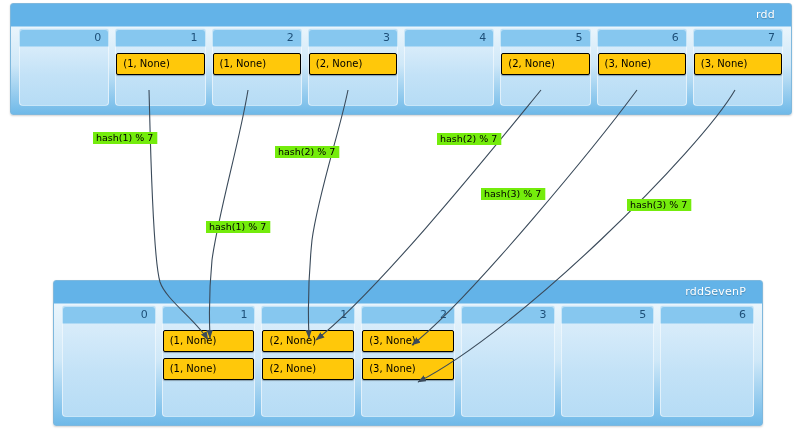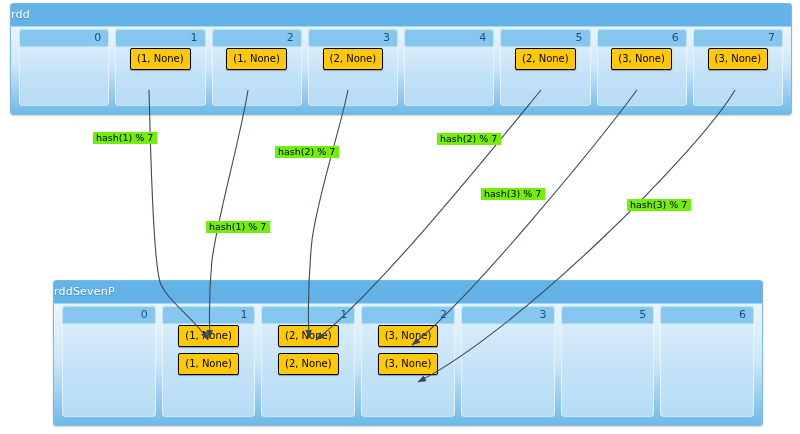--- a/index.html
+++ b/index.html
@@ -5,32 +5,32 @@
   html,body{margin:0;padding:0;background:#ffffff;}
   body{width:800px;height:434px;overflow:hidden;
        font-family:"DejaVu Sans","Liberation Sans",sans-serif;}
   #stage{position:relative;width:800px;height:434px;background:#ffffff;}
 
   
   .rdd-box{position:absolute;border:1px solid #7fb8dd;border-radius:3px;
            background:linear-gradient(to bottom,#63b3e8 0%,#63b3e8 22px,#eaf5fc 23px,#cfe8f8 55%,#6fb9e8 100%);
            box-shadow:0 1px 2px rgba(0,0,0,.18);}
   .rdd-title{position:absolute;top:0;left:0;right:0;height:21px;line-height:21px;
-             padding-right:16px;color:#ffffff;font-size:11px;
+             text-align:right;padding-right:16px;color:#ffffff;font-size:11px;
              letter-spacing:.2px;box-sizing:border-box;
              text-shadow:0 1px 1px rgba(0,0,0,.25);}
   .parts{position:absolute;left:8px;right:8px;top:24px;bottom:8px;display:flex;gap:6px;}
   .part{flex:1 1 0;position:relative;border-radius:4px;
         background:linear-gradient(to bottom,#86c7ef 0%,#86c7ef 17px,#d8ecfa 18px,#c3e2f7 60%,#b6dcf5 100%);
         border:1px solid rgba(255,255,255,.55);
         box-shadow:inset 0 1px 0 rgba(255,255,255,.5);}
   .part-label{position:absolute;top:0;right:7px;height:17px;line-height:17px;
               font-size:11px;color:#1d4f78;}
   .part-body{position:absolute;left:0;right:0;top:19px;bottom:3px;
-             display:flex;flex-direction:column;align-items:center;gap:6px;
+             display:flex;flex-direction:column;gap:6px;padding-top:5px;
              box-sizing:border-box;}
 
   
   .rec{background:#ffc80a;border:1px solid #000000;border-radius:2px;
        font-size:10px;color:#000;line-height:1;padding:5px 6px;white-space:nowrap;
        box-shadow:0 1px 1px rgba(0,0,0,.3);}
 
   
   #edges{position:absolute;left:0;top:0;width:800px;height:434px;pointer-events:none;}
   .edge{fill:none;stroke:#3a4a5a;stroke-width:1.1;}

